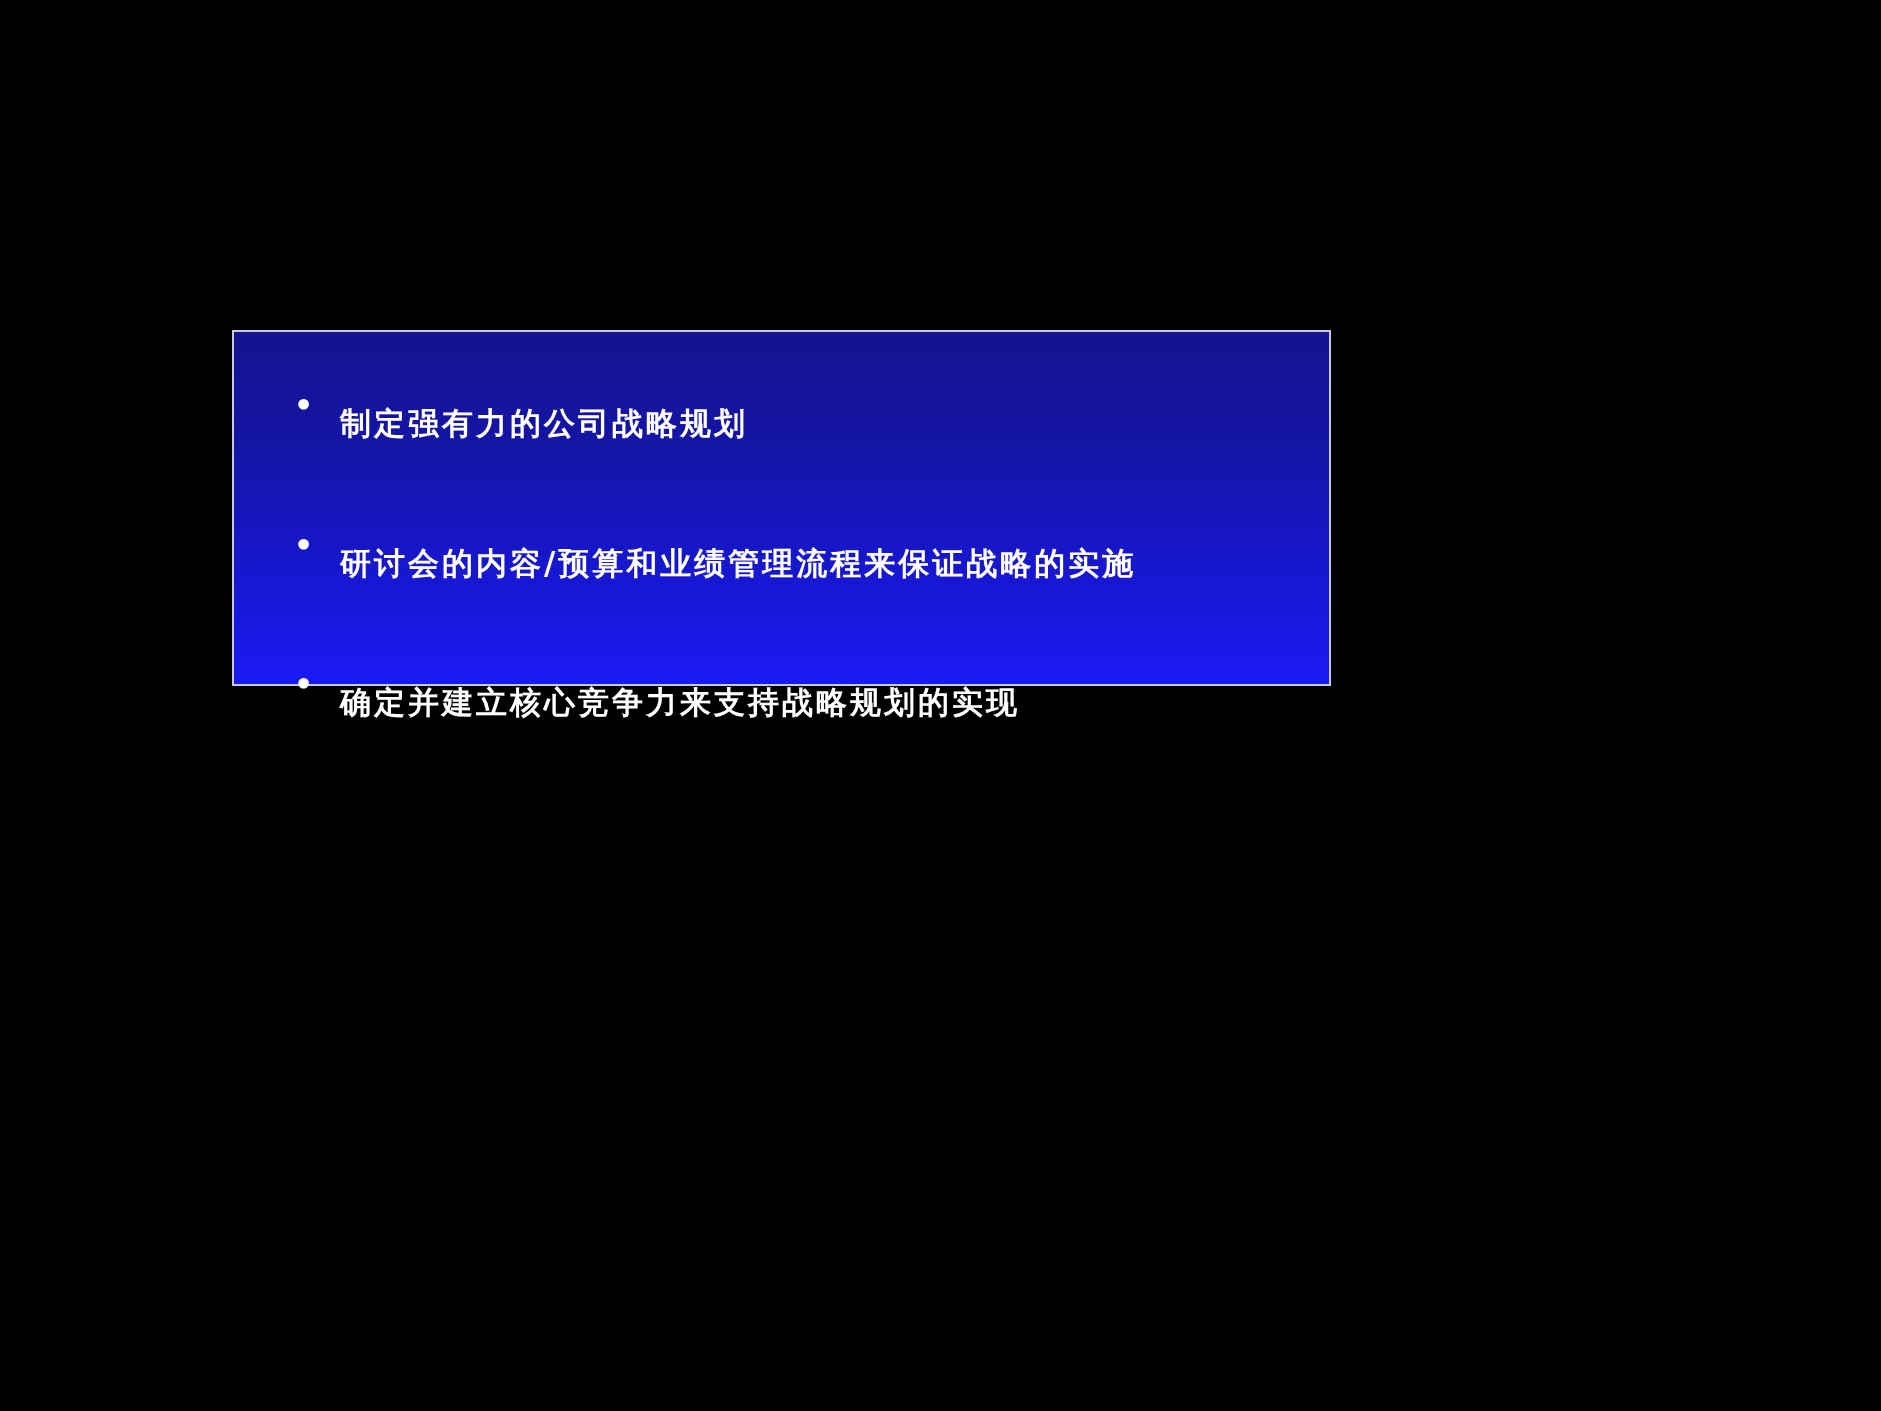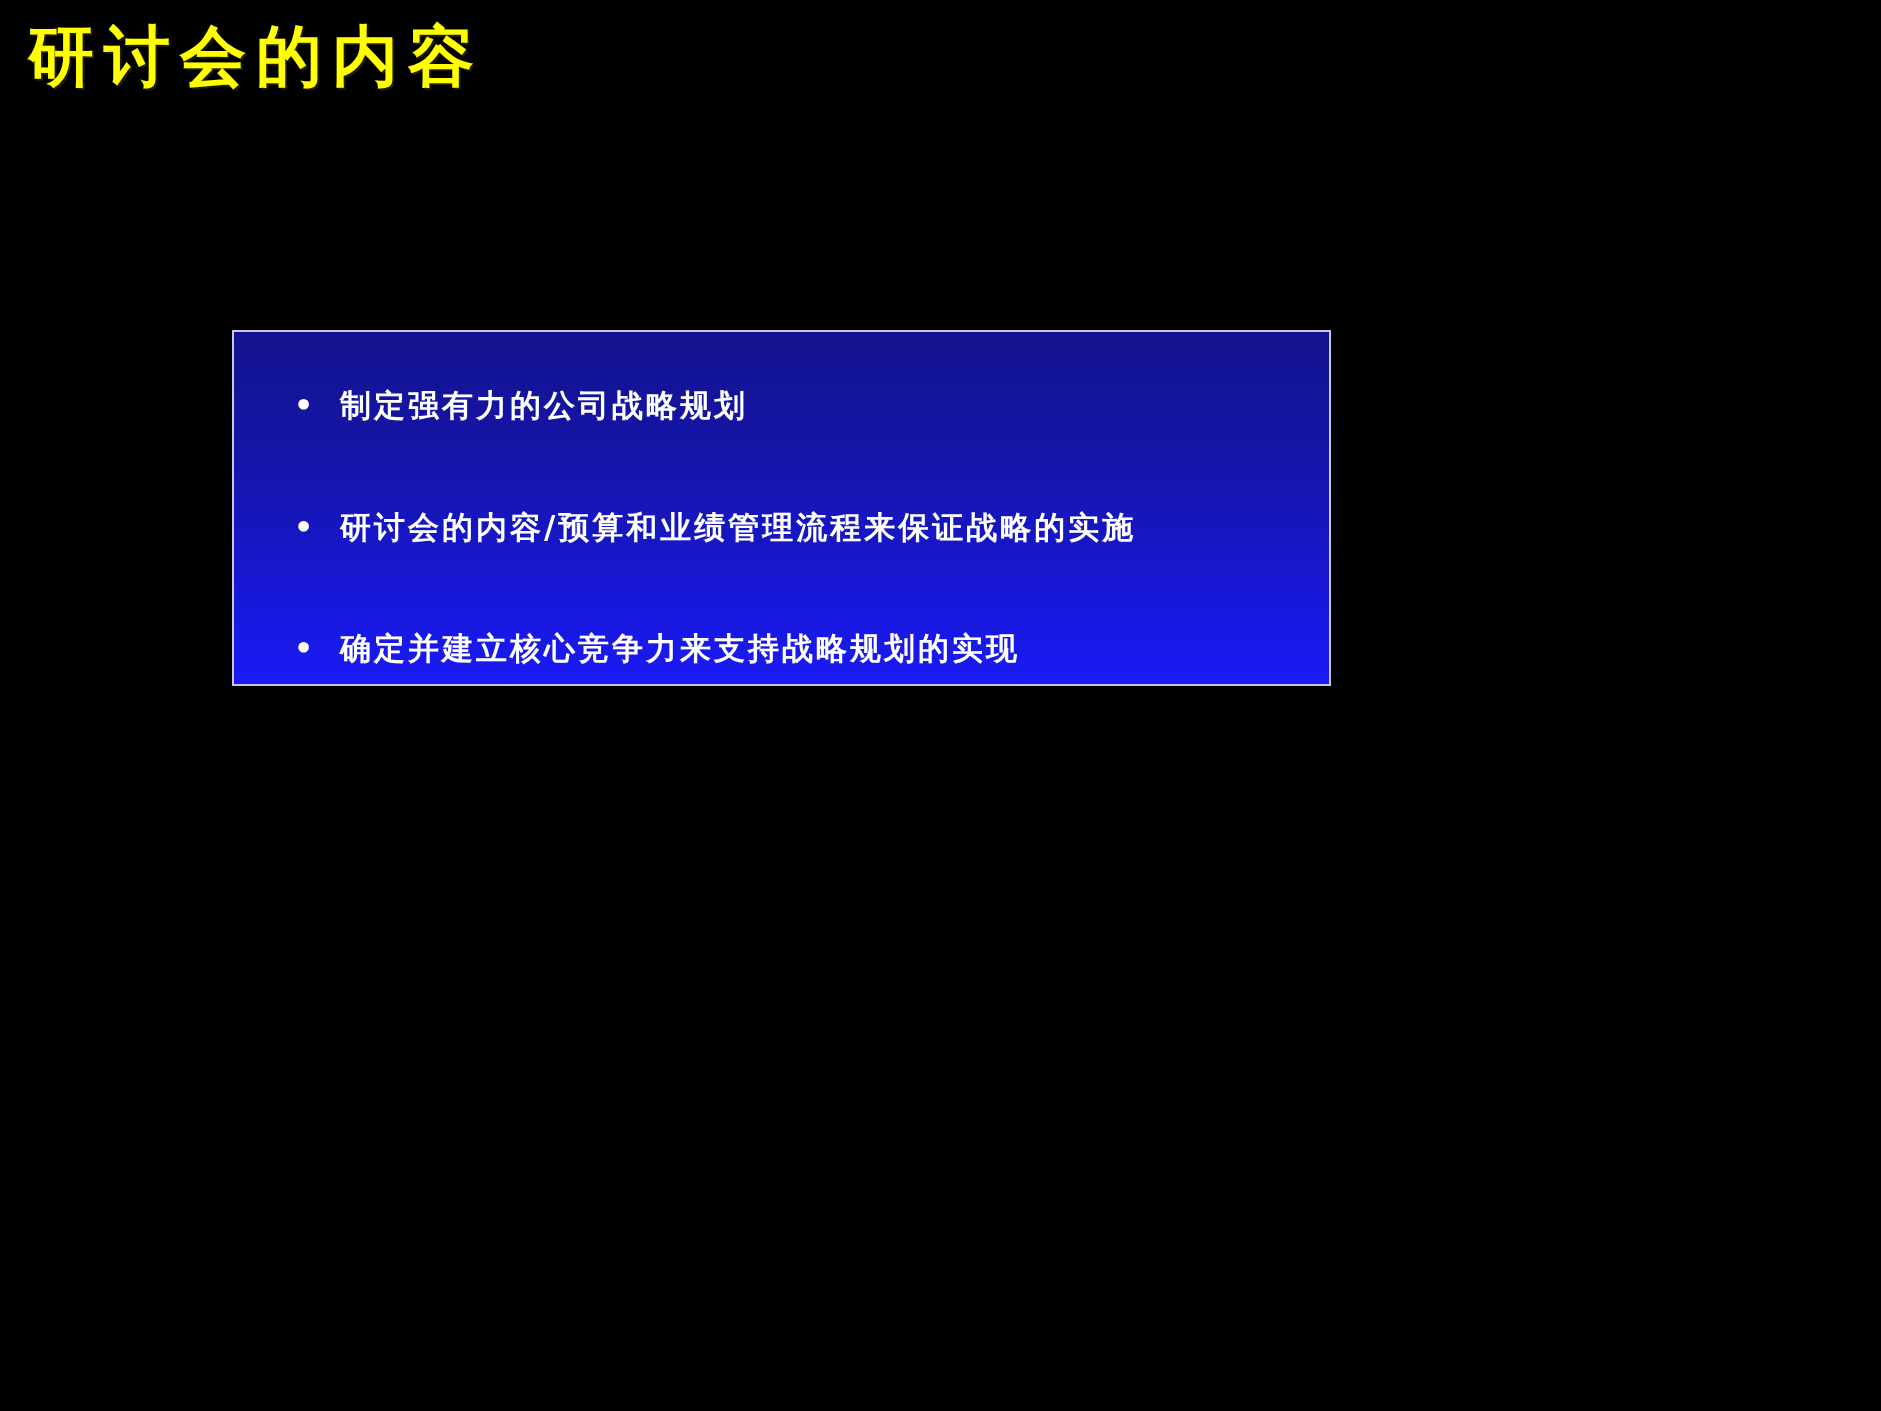--- a/index.html
+++ b/index.html
@@ -66,28 +66,28 @@
     flex: 0 0 auto;
     width: 46px;
     color: #FFFFFF;
     font-size: 30px;
     line-height: 1.1;
     text-align: left;
   }
   .bullet-text {
     flex: 1 1 auto;
     line-height: 1.15;
+    margin-top: 18px;
   }
 </style>
 </head>
 <body>
 
 <div class="slide">
 
-  <div class="slide-title">研讨会的内容</div>
 
   <div class="content-box">
     <ul class="bullet-list">
 
       <li class="bullet-item">
         <span class="bullet-mark">•</span>
         <span class="bullet-text">制定强有力的公司战略规划</span>
       </li>
 
       <li class="bullet-item">

